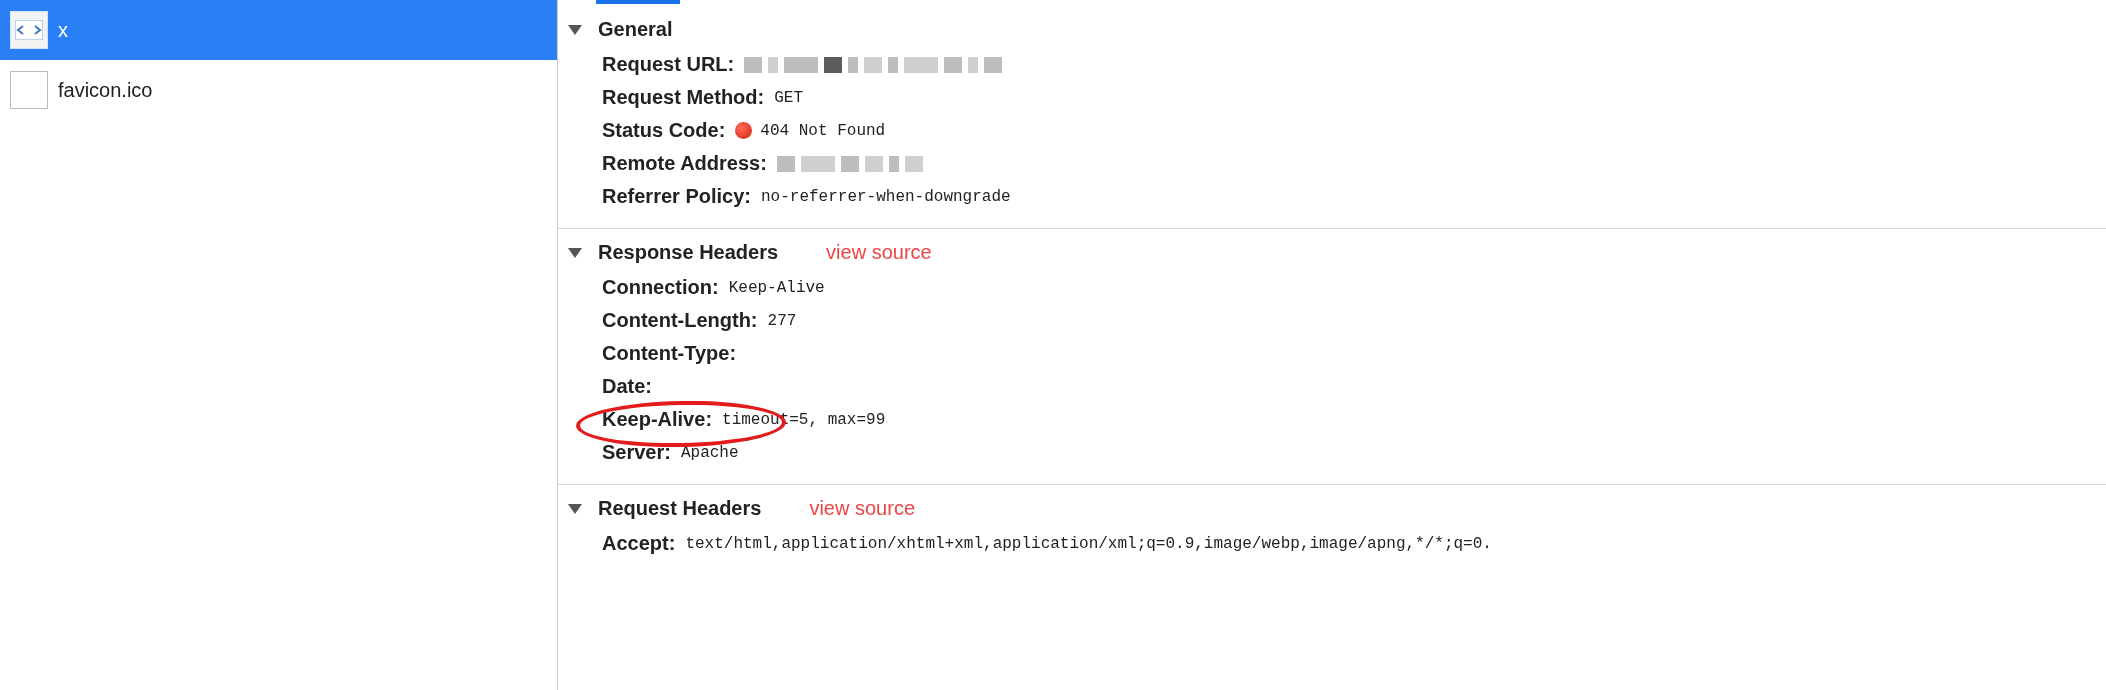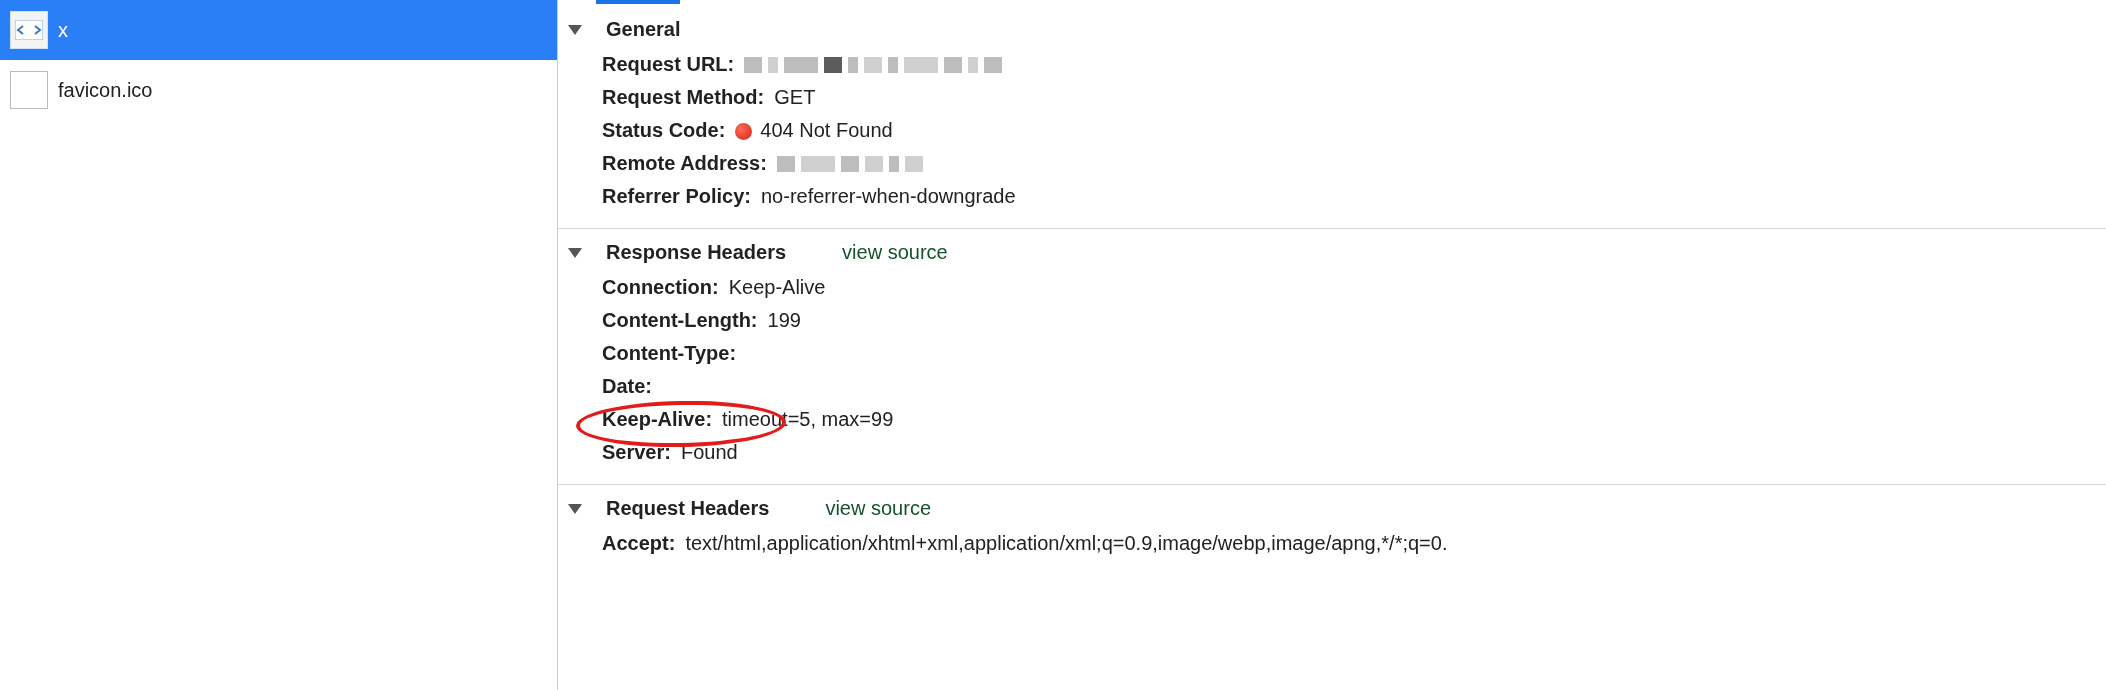--- a/index.html
+++ b/index.html
@@ -15,29 +15,29 @@
   .req-icon.selected { border-color: #cfe1ff; }
   .req-icon svg { width: 28px; height: 20px; }
   .blank-icon { width: 38px; height: 38px; border: 1px solid #bbb; background: #fff; }
 
   
   .right { flex: 1; position: relative; background: #fff; padding-top: 6px; overflow: hidden; }
   .active-tab-bar { position: absolute; top: 0; left: 38px; width: 84px; height: 4px; background: #1a73e8; }
 
   .section { border-top: 1px solid #d7d7d7; padding: 12px 0 14px 0; }
   .section:first-of-type { border-top: none; }
-  .section-head { display: flex; align-items: center; gap: 24px; padding: 0 10px 8px 10px; }
+  .section-head { display: flex; align-items: center; gap: 16px; padding: 0 10px 8px 10px; }
   .disclosure { width: 0; height: 0; border-left: 7px solid transparent; border-right: 7px solid transparent; border-top: 10px solid #555; }
   .section-title { font-weight: 700; }
-  .view-source { color: #14532d; font-weight: 400; margin-left: 32px; cursor: pointer; }
+  .view-source { color: #ef4444; font-weight: 400; margin-left: 32px; cursor: pointer; }
 
   .kv { display: flex; align-items: center; padding: 4px 17px 6px 44px; }
   .kv .k { font-weight: 700; white-space: nowrap; }
   .kv .colon { font-weight: 700; }
-  .kv .v { font-family: Liberation Sans, sans-serif; font-size: 20px; margin-left: 10px; white-space: nowrap; }
+  .kv .v { font-family: Liberation Mono, monospace; font-size: 16px; margin-left: 10px; white-space: nowrap; }
 
   .status-dot { display: inline-block; width: 17px; height: 17px; border-radius: 50%; background: radial-gradient(circle at 35% 35%, #ff6b57, #d62012); margin-right: 8px; vertical-align: middle; }
 
   
   .redacted { display: inline-flex; gap: 6px; margin-left: 10px; }
   .redacted span {
     display: inline-block; height: 16px; background: #cfcfcf;
   }
   .redacted span:nth-child(odd){ background:#bdbdbd; }
   .redacted .w1{width:18px;} .redacted .w2{width:34px;} .redacted .w3{width:10px;}
@@ -135,39 +135,39 @@
         <div class="view-source">view source</div>
       </div>
       <div class="kv">
         <span class="k">Connection</span>
             <span class="colon">:</span>
         <span class="v">Keep-Alive</span>
       </div>
       <div class="kv">
         <span class="k">Content-Length</span>
             <span class="colon">:</span>
-        <span class="v">199</span>
+        <span class="v">277</span>
       </div>
       <div class="kv">
         <span class="k">Content-Type</span>
             <span class="colon">:</span>
       </div>
       <div class="kv">
         <span class="k">Date</span>
             <span class="colon">:</span>
       </div>
       <div class="kv">
         <span class="k">Keep-Alive</span>
             <span class="colon">:</span>
         <span class="v">timeout=5, max=99</span>
       </div>
       <div class="kv">
         <span class="k">Server</span>
             <span class="colon">:</span>
-        <span class="v">Found</span>
+        <span class="v">Apache</span>
       </div>
     </div>
 
     <div class="section">
       <div class="section-head">
         <div class="disclosure"></div>
         <div class="section-title">Request Headers</div>
         <div class="view-source">view source</div>
       </div>
       <div class="kv">

